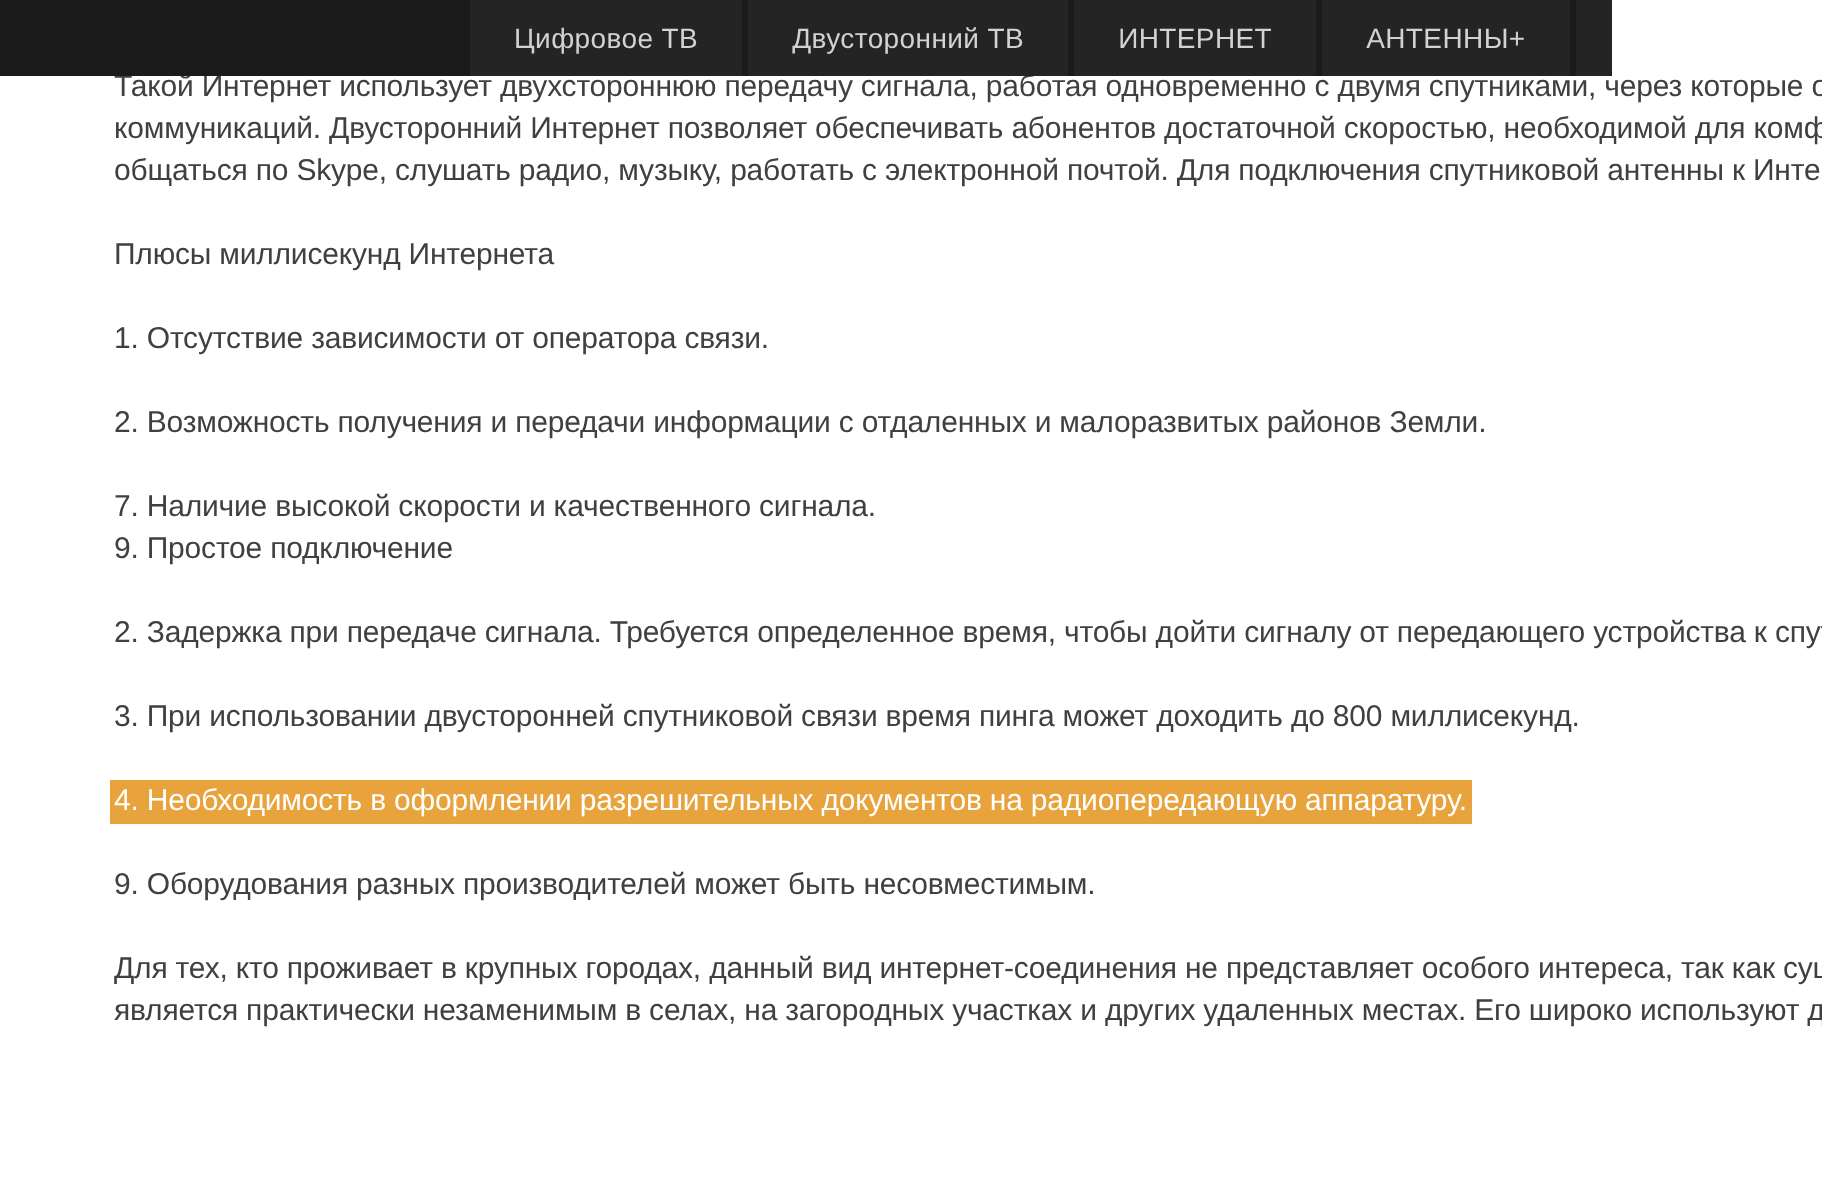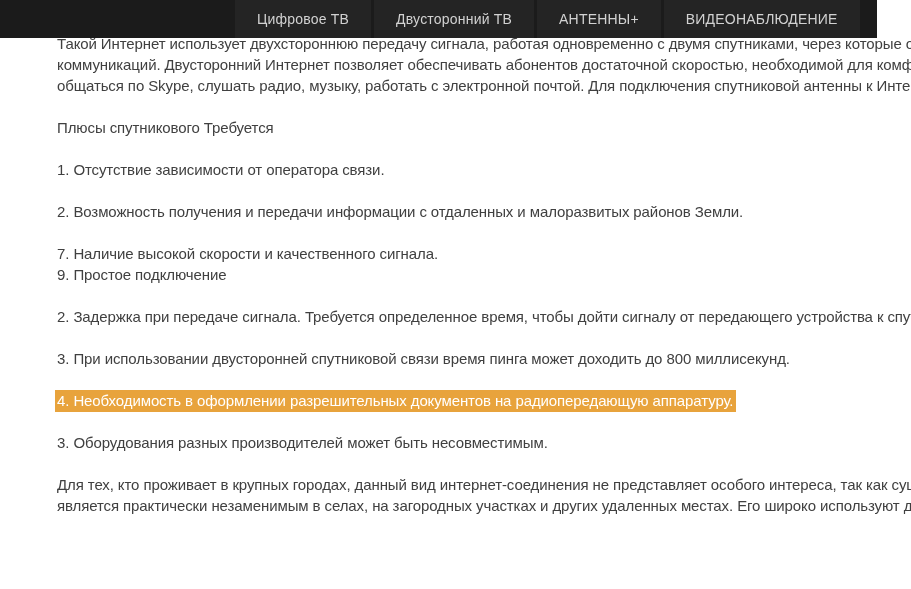--- a/index.html
+++ b/index.html
@@ -12,21 +12,21 @@
     height: 589px;
     overflow: hidden;
     position: relative;
     font-family: "Liberation Sans", sans-serif;
   }
   
   .topnav {
     position: absolute;
     top: 0;
     left: 0;
-    width: 877px;
+    width: 806px;
     height: 38px;
     background: #1b1b1b;
     display: flex;
     align-items: stretch;
     overflow: hidden;
     z-index: 10;
   }
   .nav-items {
     display: flex;
     gap: 3px;
@@ -65,33 +65,34 @@
     margin-left: -2px;
   }
 </style>
 </head>
 <body>
 
 <div class="topnav">
   <div class="nav-items">
       <div class="nav-item">Цифровое ТВ</div>
       <div class="nav-item">Двусторонний ТВ</div>
+      <div class="nav-item">ИНТЕРНЕТ</div>
       <div class="nav-item">АНТЕННЫ+</div>
       <div class="nav-item">ВИДЕОНАБЛЮДЕНИЕ</div>
     </div>
 </div>
 
 <div class="article">
     <div class="para">
       <div class="line">Такой Интернет использует двухстороннюю передачу сигнала, работая одновременно с двумя спутниками, через которые осуществ</div>
       <div class="line">коммуникаций. Двусторонний Интернет позволяет обеспечивать абонентов достаточной скоростью, необходимой для комфортного</div>
       <div class="line">общаться по Skype, слушать радио, музыку, работать с электронной почтой. Для подключения спутниковой антенны к Интернету до</div>
     </div>
     <div class="para">
-      <div class="line">Плюсы спутникового Требуется</div>
+      <div class="line">Плюсы миллисекунд Интернета</div>
     </div>
     <div class="para">
       <div class="line">1. Отсутствие зависимости от оператора связи.</div>
     </div>
     <div class="para">
       <div class="line">2. Возможность получения и передачи информации с отдаленных и малоразвитых районов Земли.</div>
     </div>
     <div class="para">
       <div class="line">7. Наличие высокой скорости и качественного сигнала.</div>
       <div class="line">9. Простое подключение</div>
@@ -99,19 +100,19 @@
     <div class="para">
       <div class="line">2. Задержка при передаче сигнала. Требуется определенное время, чтобы дойти сигналу от передающего устройства к спутнику и в</div>
     </div>
     <div class="para">
       <div class="line">3. При использовании двусторонней спутниковой связи время пинга может доходить до 800 миллисекунд.</div>
     </div>
     <div class="para">
       <div class="line"><span class="hl">4. Необходимость в оформлении разрешительных документов на радиопередающую аппаратуру.</span></div>
     </div>
     <div class="para">
-      <div class="line">3. Оборудования разных производителей может быть несовместимым.</div>
+      <div class="line">9. Оборудования разных производителей может быть несовместимым.</div>
     </div>
     <div class="para">
       <div class="line">Для тех, кто проживает в крупных городах, данный вид интернет-соединения не представляет особого интереса, так как существую</div>
       <div class="line">является практически незаменимым в селах, на загородных участках и других удаленных местах. Его широко используют добыва</div>
     </div>
   </div>
 
 </body></html>

